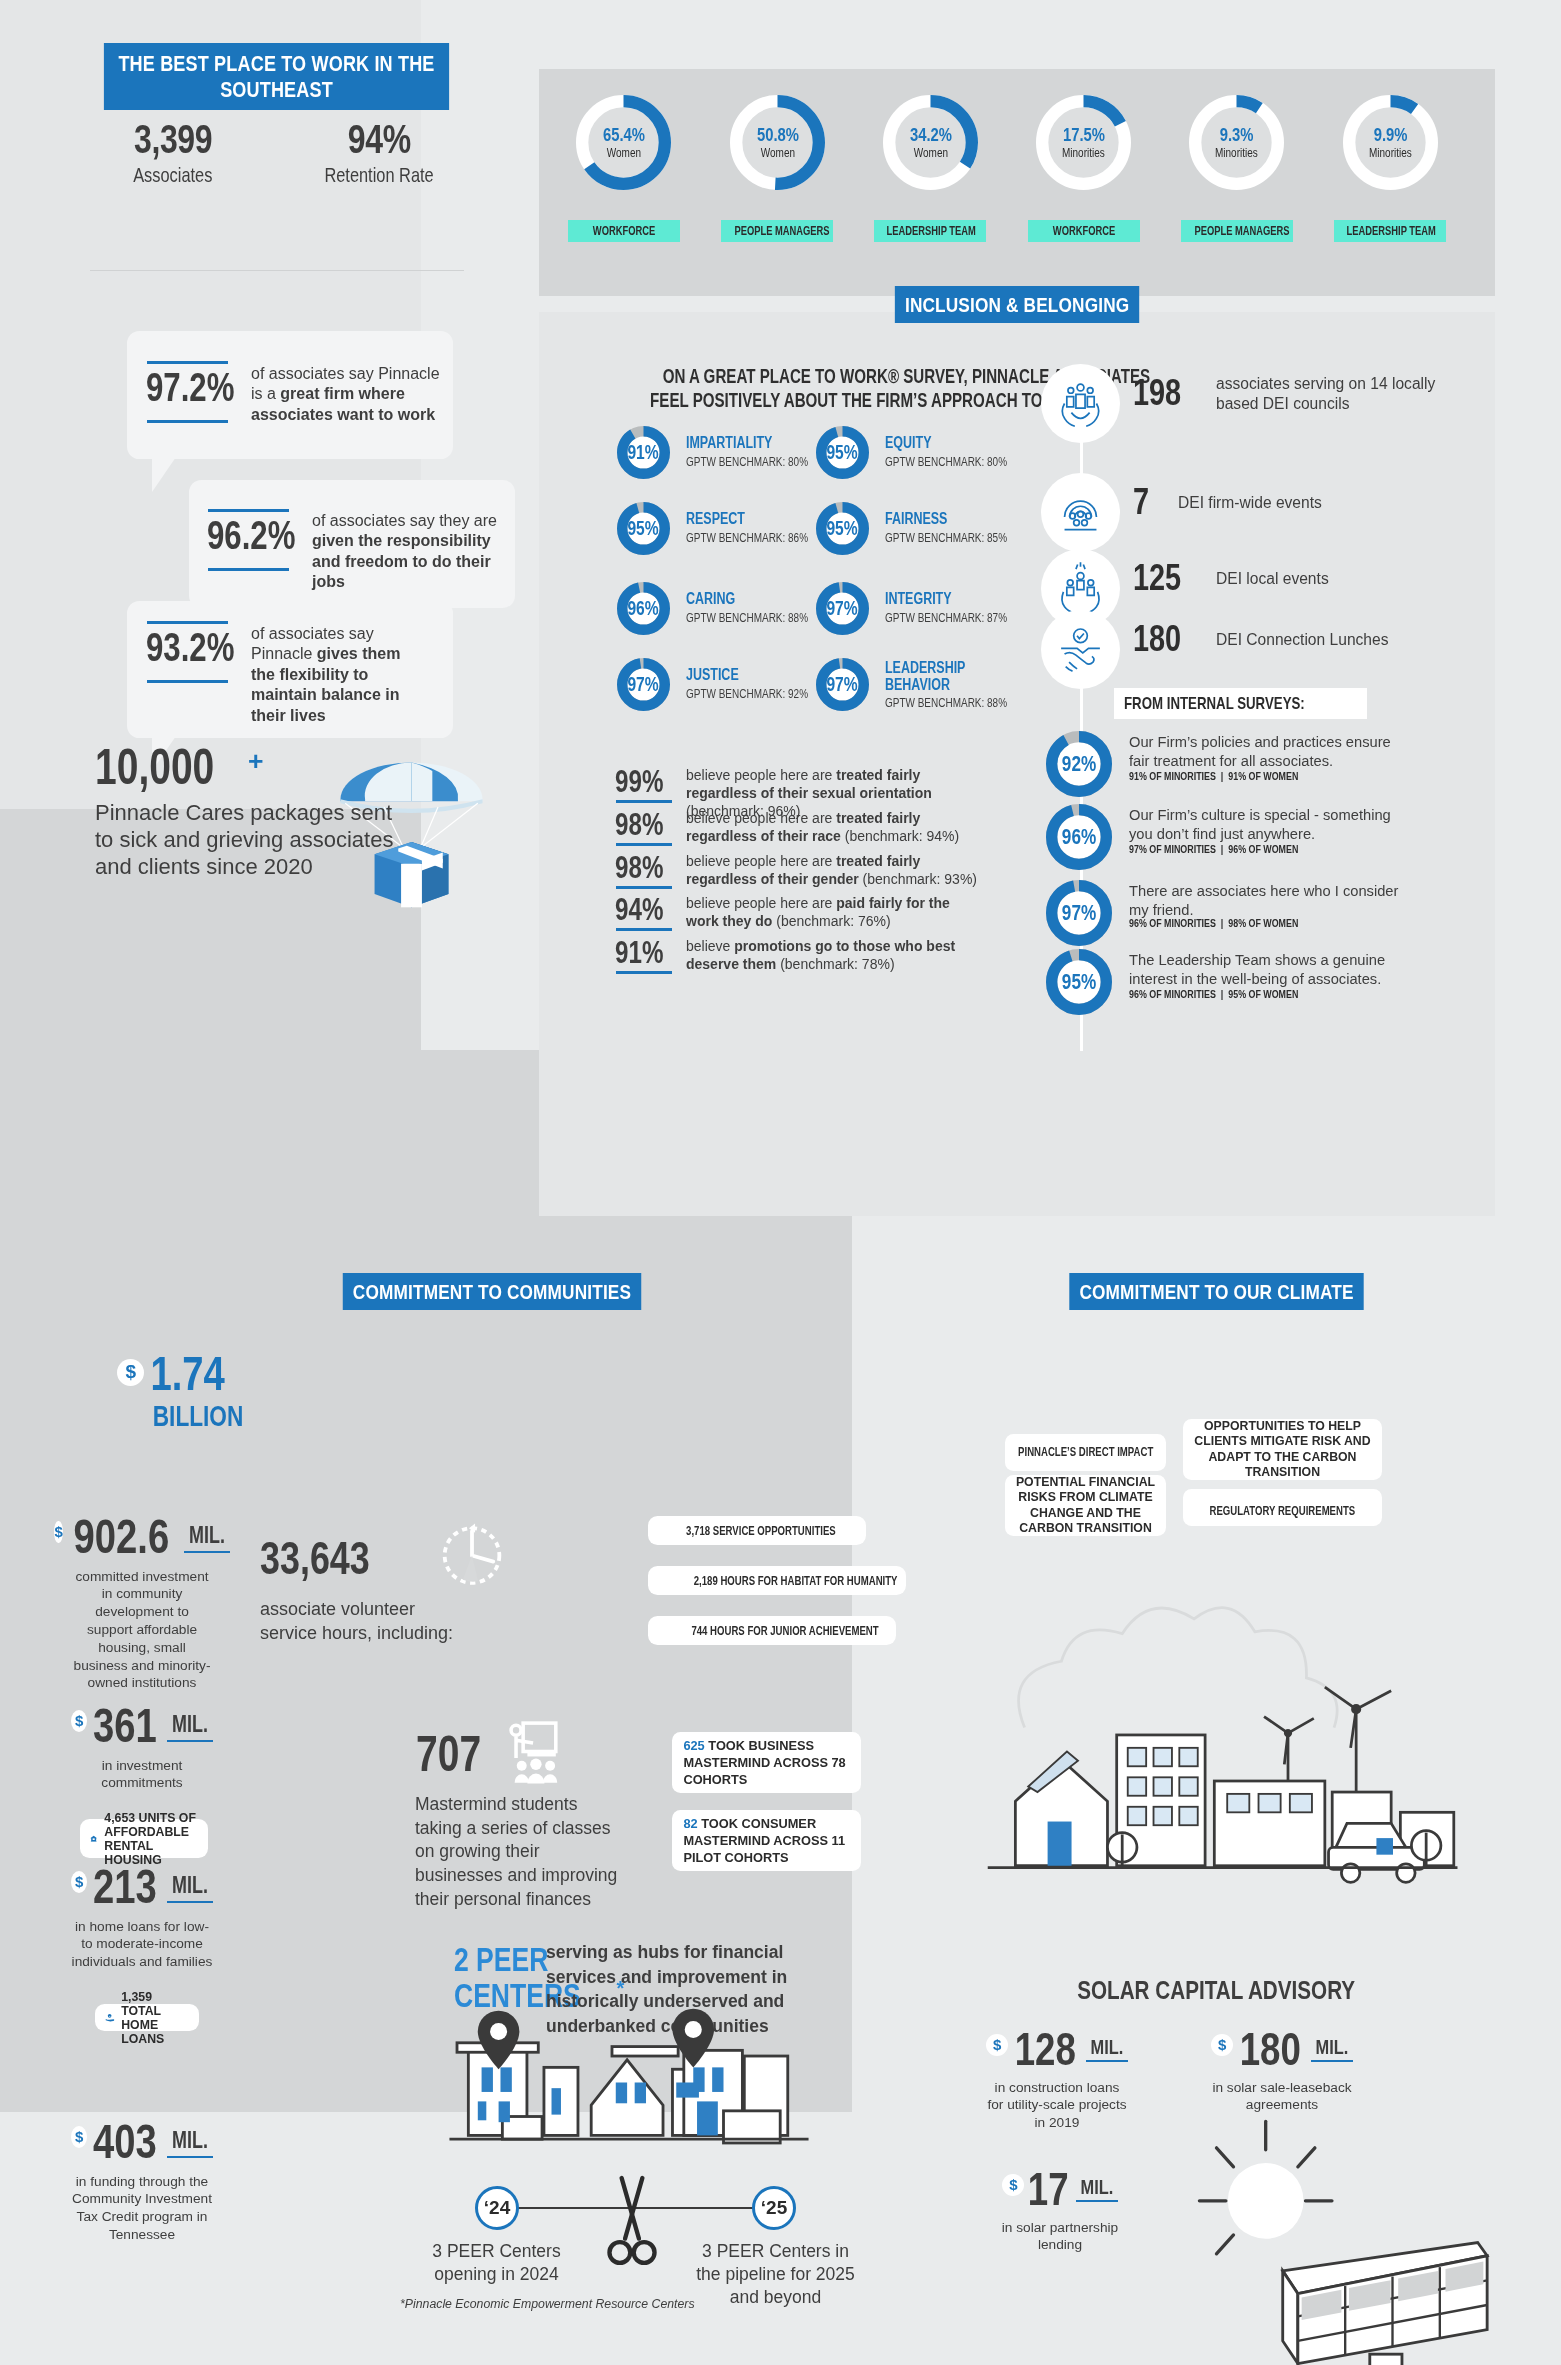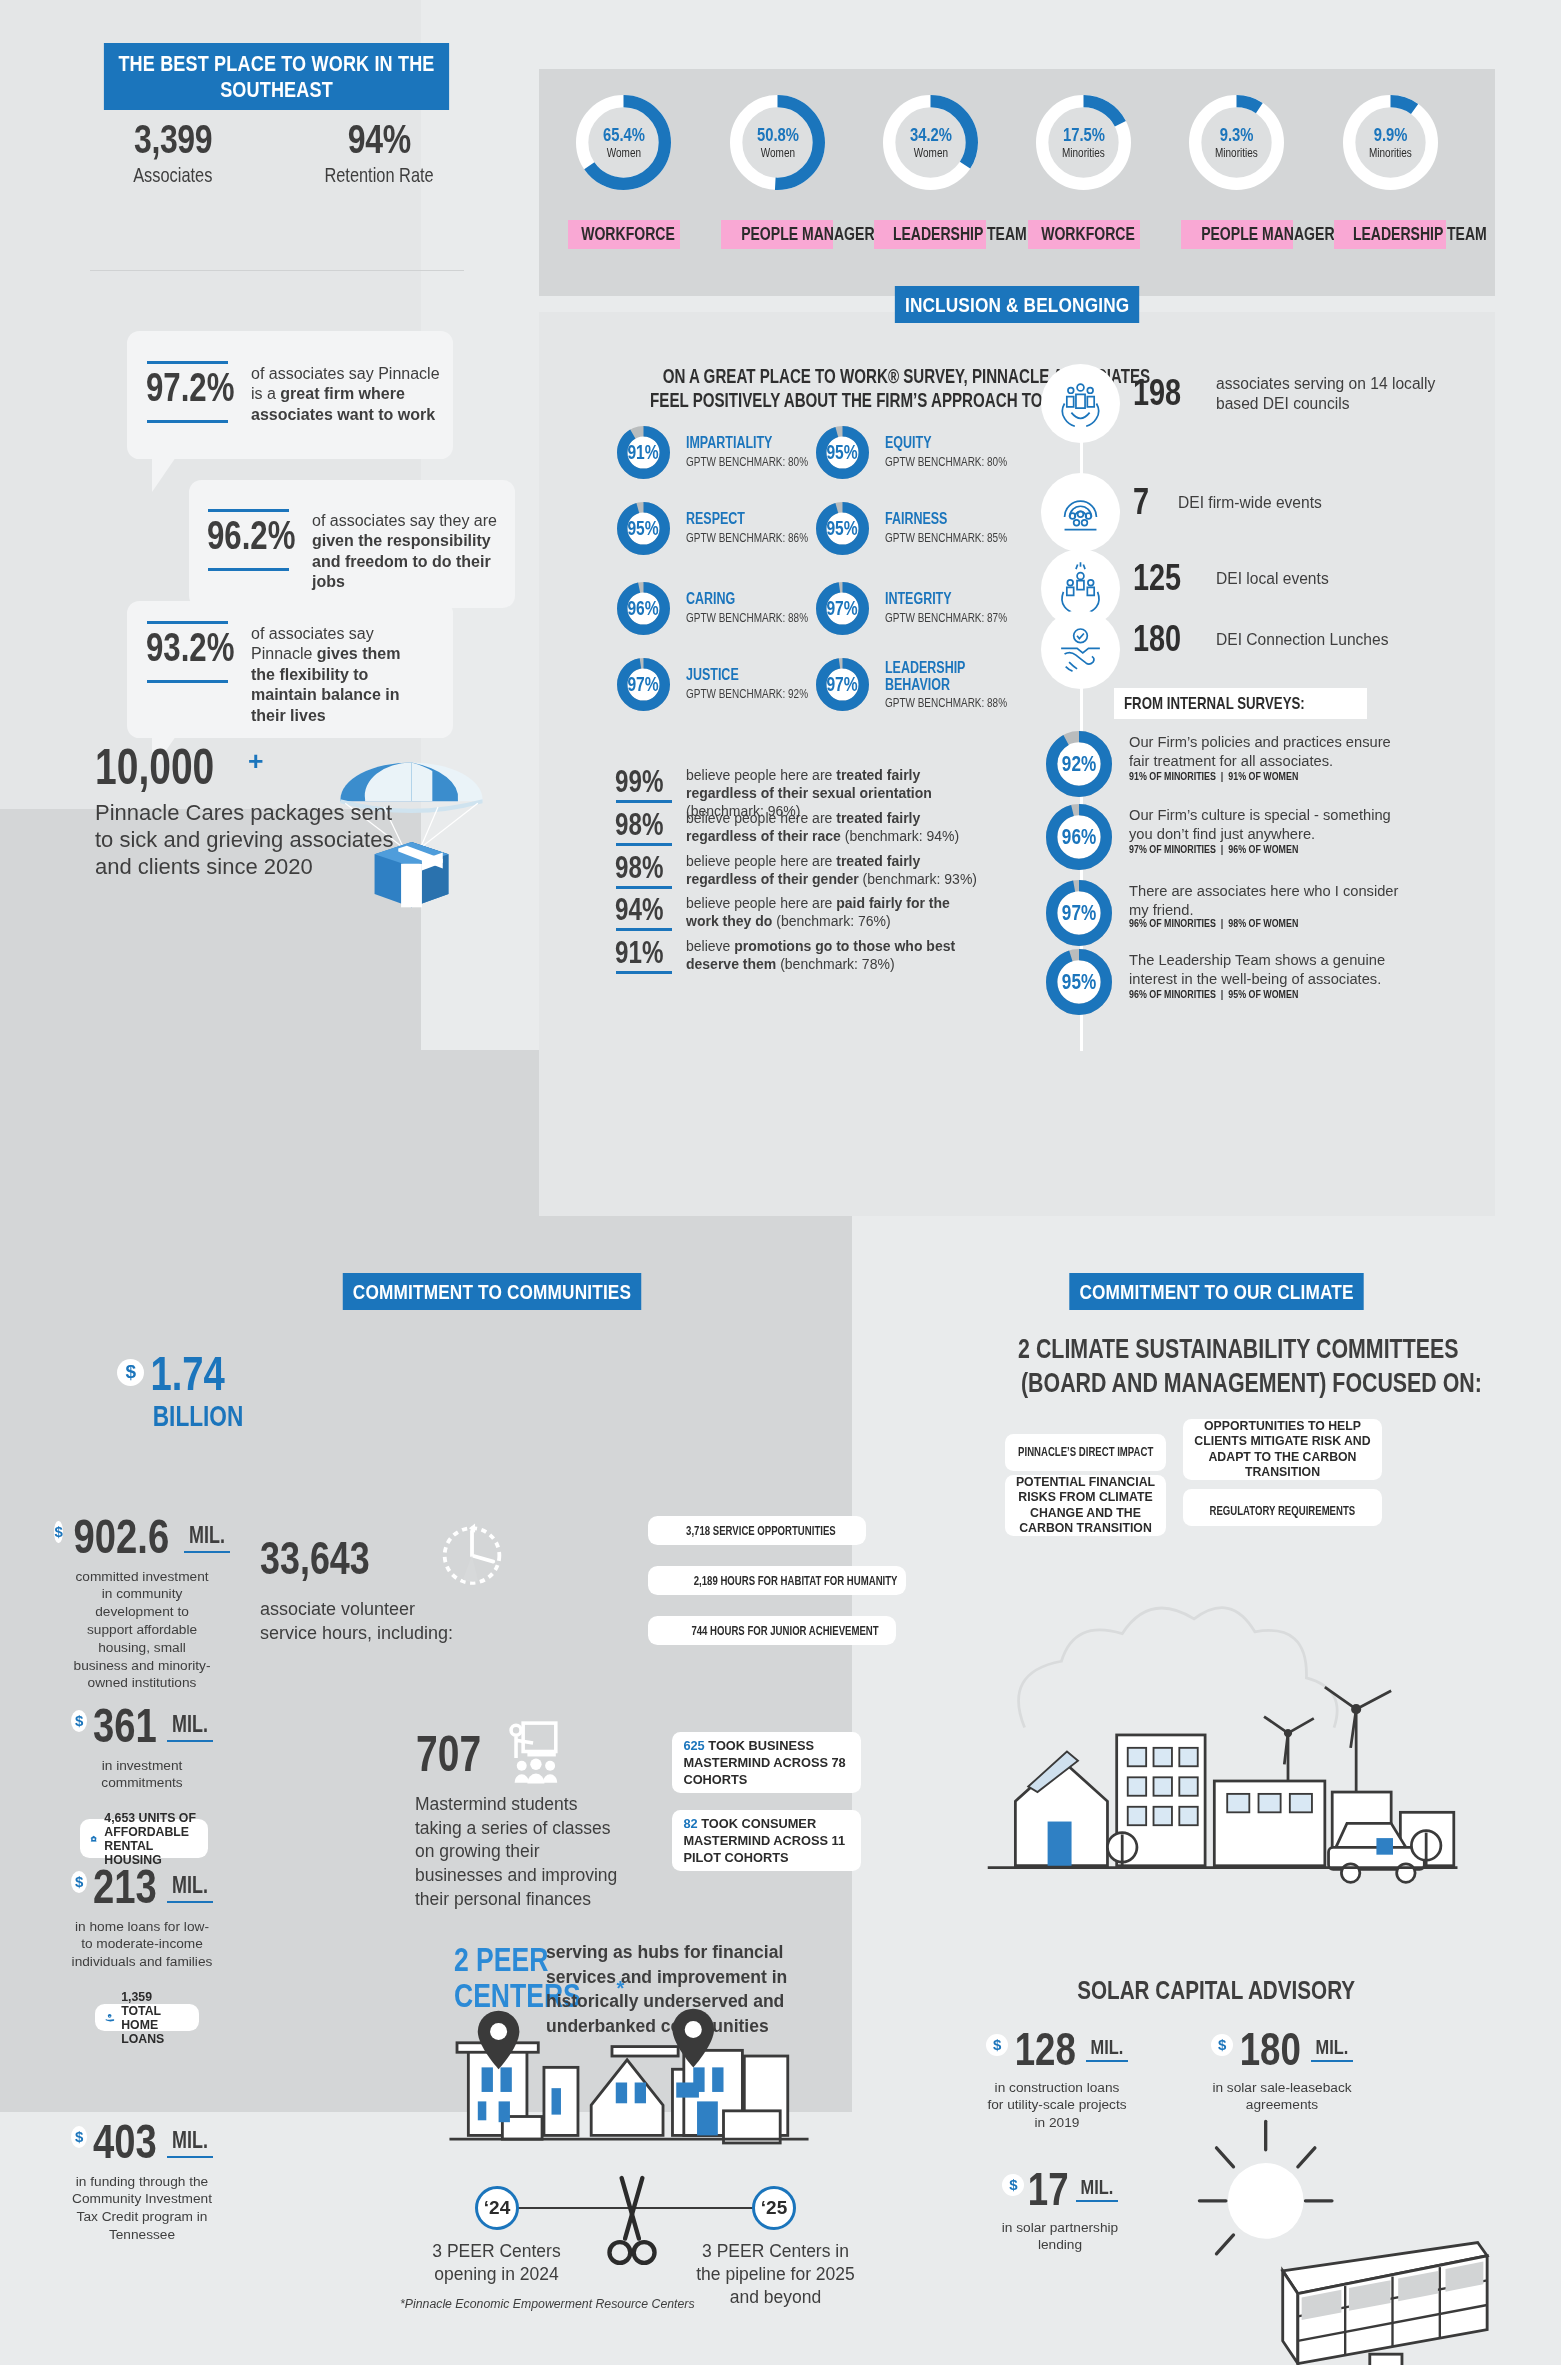--- a/index.html
+++ b/index.html
@@ -47,22 +47,22 @@
     border-left: 0 solid transparent;
     border-right: 24.6px solid transparent;
     border-top: 35px solid #f3f4f5;
   }
   .bub-pct { position:absolute; color:#3e3e3e; font-weight:700; line-height:1; }
   .bub-rule { position:absolute; height:3.3px; background:#1b75bc; }
   .bub-txt { position:absolute; color:#3e3e3e; font-size:16px; line-height:1.28; }
   .bub-txt b { font-weight:700; }
 
   .divlabel {
-    position:absolute; background:#f9a8d4; color:#2b2b2b;
-    font-weight:700; text-align:center; padding:3.8px 0; font-size:18px;
+    position:absolute; background:#5eead4; color:#2b2b2b;
+    font-weight:700; text-align:center; padding:3.8px 0; font-size:12px;
     font-family:"Liberation Sans Narrow","Liberation Sans",sans-serif;
   }
 
   
   .srow { position:absolute; }
   .srow .title { color:#1b75bc; font-weight:700; font-size:16px; line-height:1.05; }
   .srow .bm { color:#3e3e3e; font-size:12.8px; margin-top:1.9px; }
 
   .belief { position:absolute; }
   .belief .p { position:absolute; color:#3e3e3e; font-weight:700; font-size:31px; line-height:1; }
@@ -702,24 +702,20 @@
       <circle cx="16" cy="90" r="12"></circle>
         <circle cx="44" cy="90" r="12"></circle>
     </g>
   </svg>
   <div class="cond footnote" style="left:400px; top:2297px;">*Pinnacle Economic Empowerment Resource Centers</div>
 
   <div class="badge-wrap" style="left:942px; top:1273px; width:549px;">
     <div class="badge" style="font-size:21px; padding:6.6px 12.3px;">COMMITMENT TO OUR CLIMATE</div>
   </div>
 
-  <div class="cond" style="position:absolute; left:956px; top:1332px; width:520px; text-align:center; font-size:27.4px; font-weight:700; color:#3e3e3e; line-height:1.25;">
-    <div><span class="sqc">2 CLIMATE SUSTAINABILITY COMMITTEES</span></div>
-    <div><span class="sqc">(BOARD AND MANAGEMENT) FOCUSED ON:</span></div>
-  </div>
 
   <div class="pillbox" style="left:1005px; top:1434px; width:161px; height:37px; display:flex; align-items:center; justify-content:center;">
     <div class="t"><span class="sqc">PINNACLE’S DIRECT IMPACT</span></div>
   </div>
   <div class="pillbox" style="left:1183px; top:1419px; width:199px; height:61px; display:flex; align-items:center; justify-content:center;">
     <div class="t">OPPORTUNITIES TO HELP CLIENTS MITIGATE RISK AND ADAPT TO THE CARBON TRANSITION</div>
   </div>
   <div class="pillbox" style="left:1005px; top:1475px; width:161px; height:61px; display:flex; align-items:center; justify-content:center;">
     <div class="t">POTENTIAL FINANCIAL RISKS FROM CLIMATE CHANGE AND THE CARBON TRANSITION</div>
   </div>

